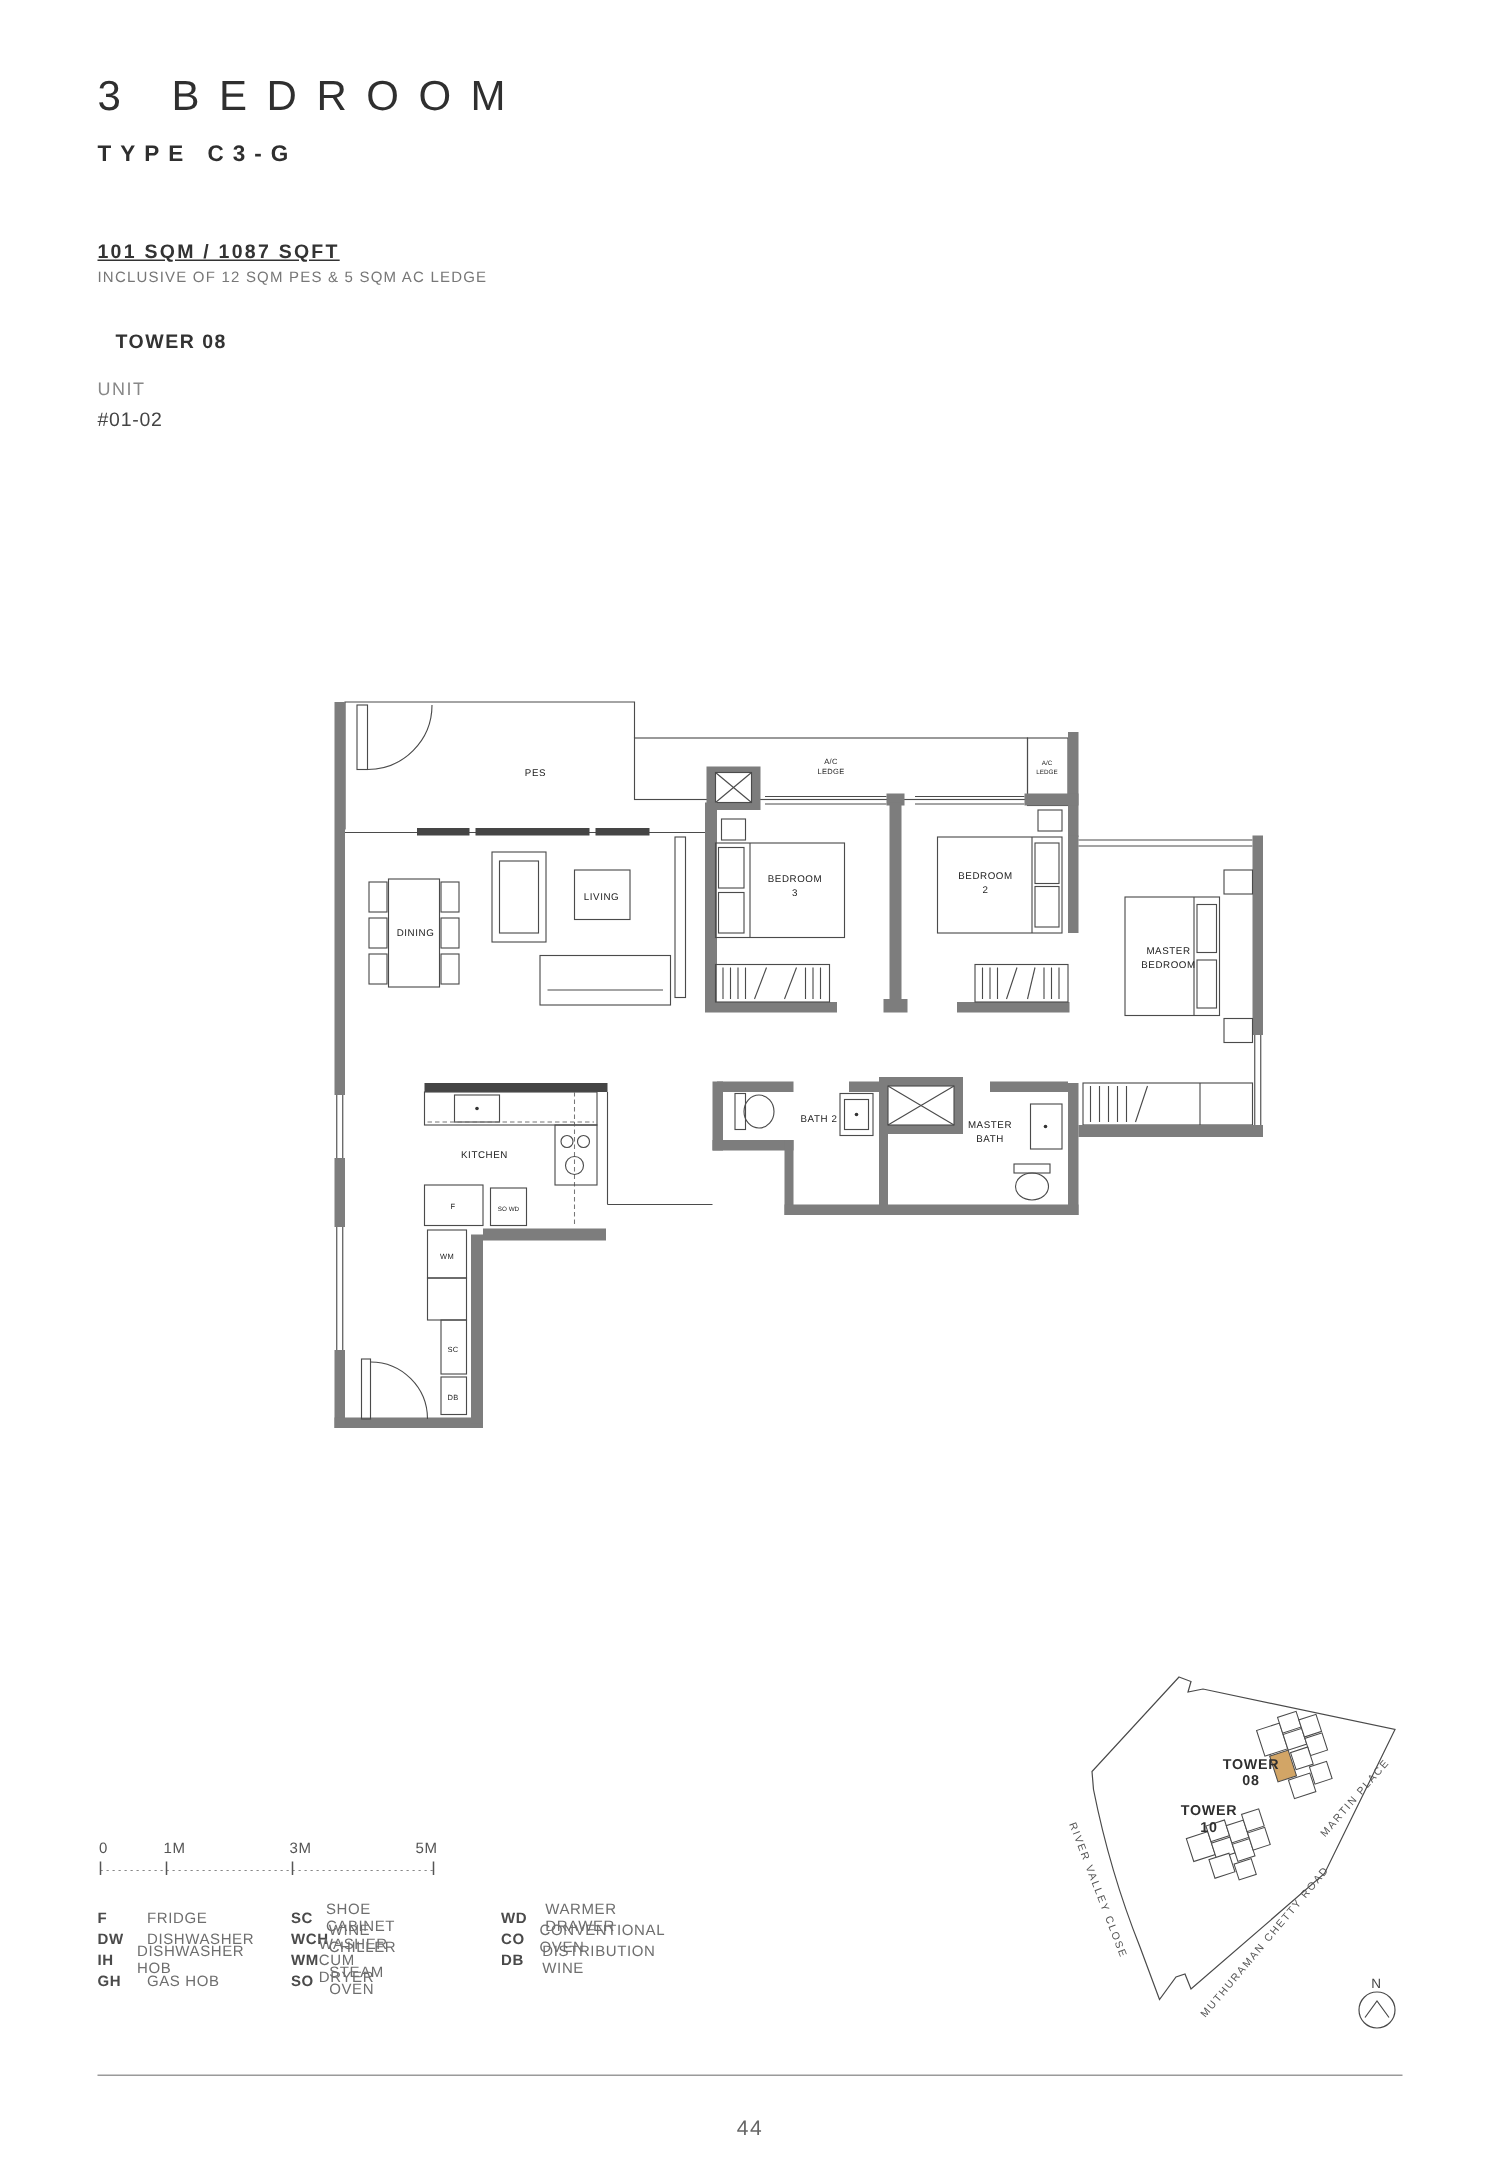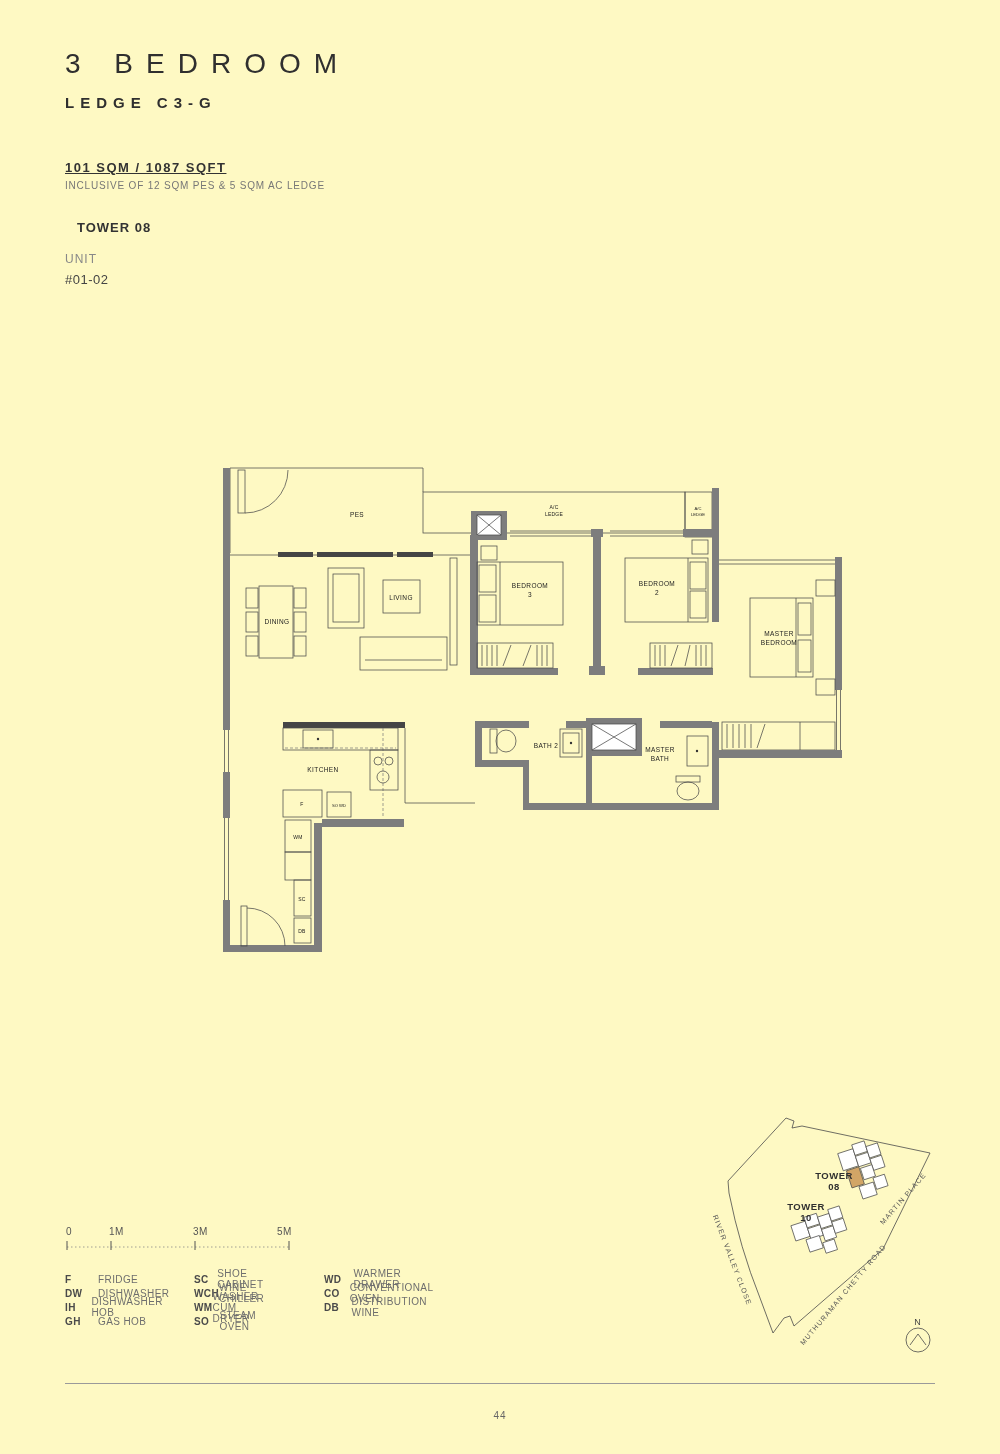--- a/index.html
+++ b/index.html
@@ -1,16 +1,16 @@
 <!DOCTYPE html>
 <html><head>
 <meta charset="utf-8">
 <style>
   html,body{margin:0;padding:0;background:#e8e8e8;}
-  .page{position:relative;width:1000px;height:1454px;background:#fef9c3;
+  .page{position:relative;width:1000px;height:1454px;background:#ffffff;
         font-family:"Liberation Sans",sans-serif;color:#333;overflow:hidden;margin:0 auto;}
   
   .hdr{position:absolute;left:65px;top:48px;}
   .title{font-size:28px;letter-spacing:13px;color:#2f2f2f;font-weight:400;}
   .type{margin-top:14px;font-size:15px;font-weight:700;letter-spacing:6px;color:#2f2f2f;}
   .area{position:absolute;left:65px;top:160px;font-size:13px;font-weight:700;letter-spacing:1.5px;color:#333;text-decoration:underline;}
   .areanote{position:absolute;left:65px;top:180px;font-size:10px;letter-spacing:.8px;color:#777;}
   .tower{position:absolute;left:65px;top:220px;font-size:13px;font-weight:700;letter-spacing:1px;color:#333;margin-left:12px;}
   .unitlbl{position:absolute;left:65px;top:252px;font-size:12px;letter-spacing:1px;color:#888;}
   .unitno{position:absolute;left:65px;top:272px;font-size:13px;letter-spacing:.5px;color:#444;}
@@ -35,30 +35,30 @@
   .llbl{color:#6e6e6e;}
   
   .mapsvg{position:absolute;left:698px;top:1088px;}
   .m{fill:none;stroke:#4a4a4a;stroke-width:.8;}
   .mu{fill:#ffffff;stroke:#4a4a4a;stroke-width:.7;}
   .mt{font-size:9.5px;font-weight:700;letter-spacing:.5px;text-anchor:middle;fill:#2f2f2f;}
   .ms{font-size:7px;letter-spacing:1.2px;fill:#555;text-anchor:middle;}
   
   .disc{position:absolute;left:65px;top:1338px;width:485px;font-size:9.5px;line-height:1.4;color:#555;letter-spacing:.2px;}
   .rule{position:absolute;left:65px;top:1383px;width:870px;border-top:1px solid #9a9a9a;}
-  .pageno{position:absolute;left:0;right:0;top:1410px;text-align:center;font-size:10px;color:#666;letter-spacing:1px;}
+  .pageno{position:absolute;left:0;right:0;top:1410px;text-align:center;font-size:14px;color:#666;letter-spacing:1px;}
 </style>
 </head>
 <body>
 
 <div class="page">
 
   <div class="hdr">
     <div class="title">3 BEDROOM</div>
-    <div class="type">LEDGE C3-G</div>
+    <div class="type">TYPE C3-G</div>
   </div>
   <div class="area">101 SQM / 1087 SQFT</div>
   <div class="areanote">INCLUSIVE OF 12 SQM PES &amp; 5 SQM AC LEDGE</div>
   <div class="tower">TOWER 08</div>
   <div class="unitlbl">UNIT</div>
   <div class="unitno">#01-02</div>
 
   <svg class="plansvg" width="645" height="510" viewBox="220 455 645 510">
 
     <g>
@@ -321,21 +321,21 @@
         </div>
       <div class="lrow">
           <span class="labbr">WM</span>
           <span class="llbl">WASHER CUM DRYER</span>
         </div>
       <div class="lrow">
           <span class="labbr">SO</span>
           <span class="llbl">STEAM OVEN</span>
         </div>
     </div>
-    <div class="lcol" style="left:259px;">
+    <div class="lcol" style="left:269px;">
       <div class="lrow">
           <span class="labbr">WD</span>
           <span class="llbl">WARMER DRAWER</span>
         </div>
       <div class="lrow">
           <span class="labbr">CO</span>
           <span class="llbl">CONVENTIONAL OVEN</span>
         </div>
       <div class="lrow">
           <span class="labbr">DB</span>

